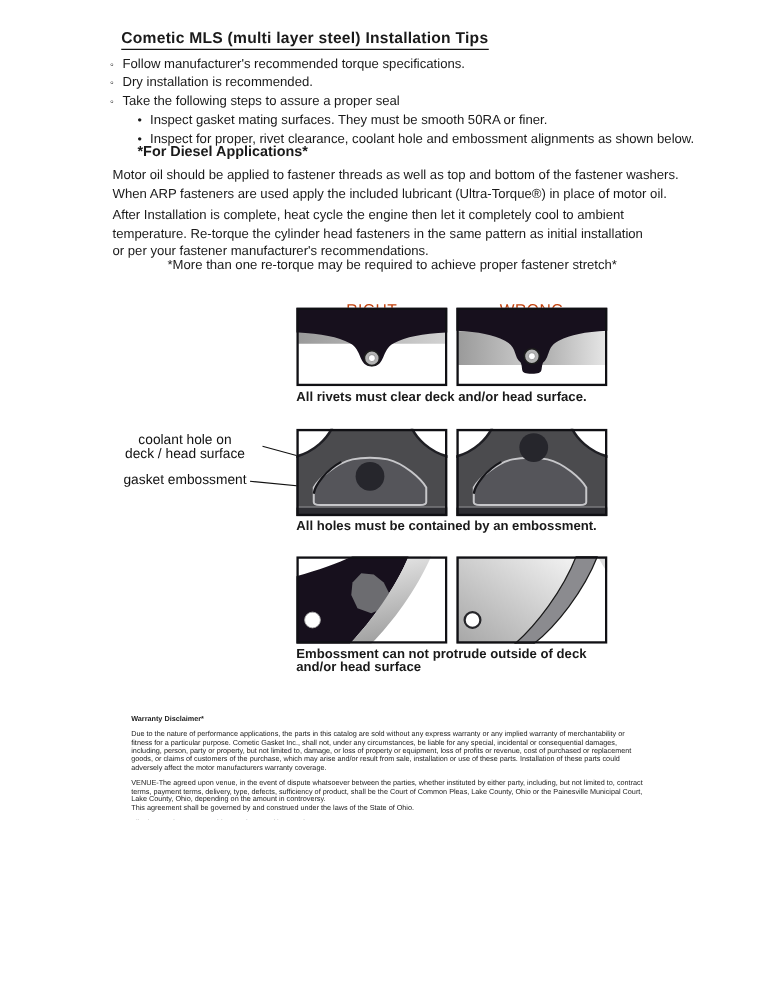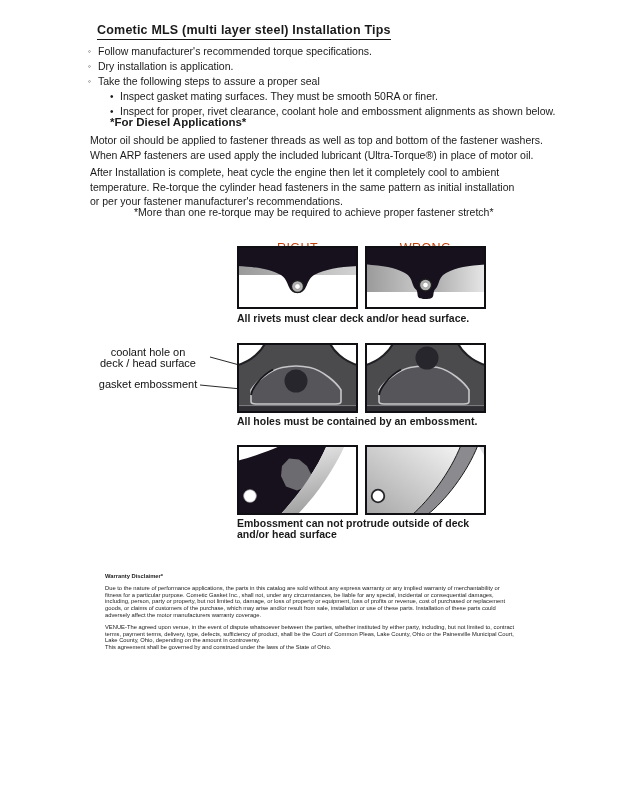--- a/index.html
+++ b/index.html
@@ -36,21 +36,21 @@
 
   <div class="title">Cometic MLS (multi layer steel) Installation Tips</div>
 
   <div class="tips">
     <div class="b">
       <span class="mk">◦</span>
       <span>Follow manufacturer's recommended torque specifications.</span>
     </div>
     <div class="b">
       <span class="mk">◦</span>
-      <span>Dry installation is application.</span>
+      <span>Dry installation is recommended.</span>
     </div>
     <div class="b">
       <span class="mk">◦</span>
       <span>Take the following steps to assure a proper seal</span>
     </div>
     <div class="b sub">
       <span class="mk">•</span>
       <span>Inspect gasket mating surfaces.  They must be smooth 50RA or finer.</span>
     </div>
     <div class="b sub">

